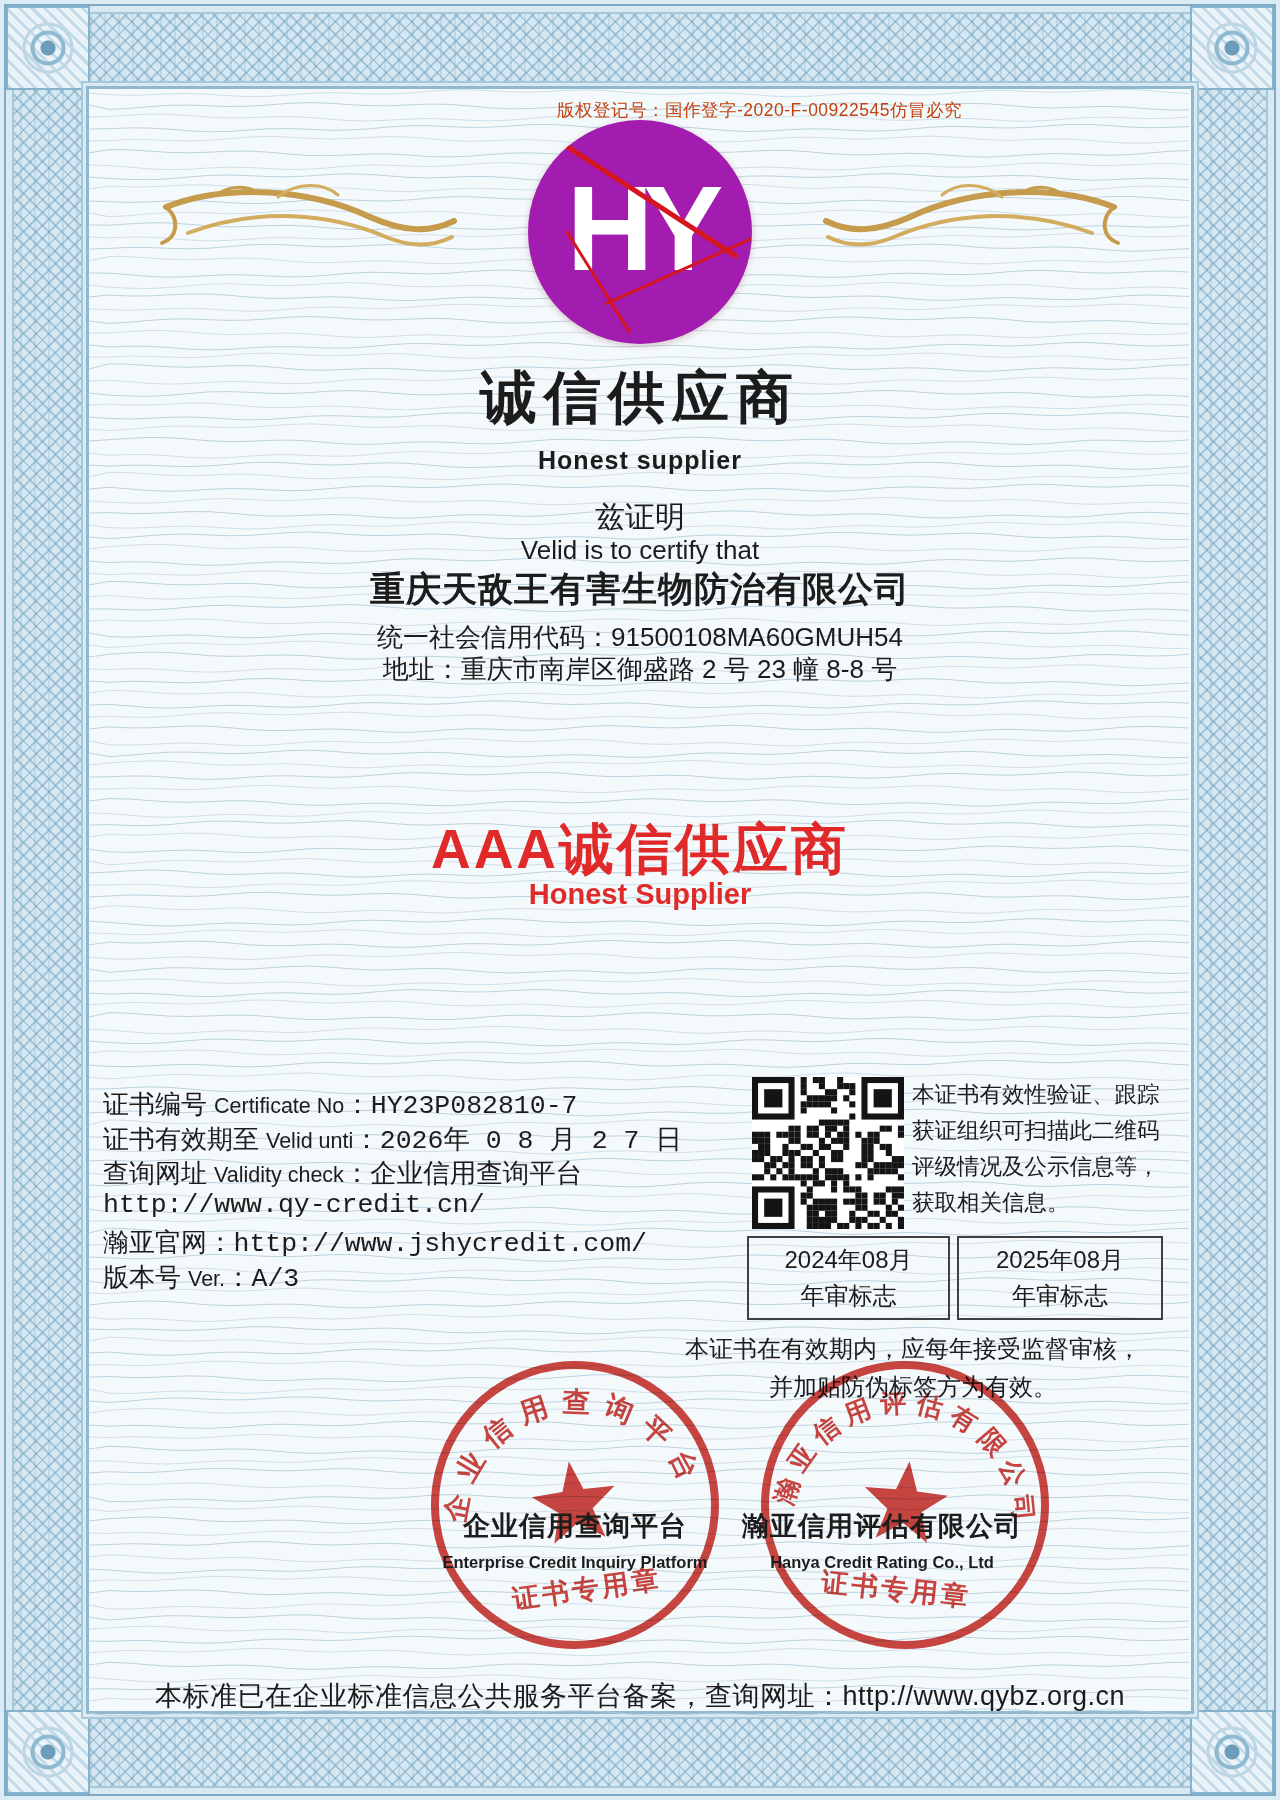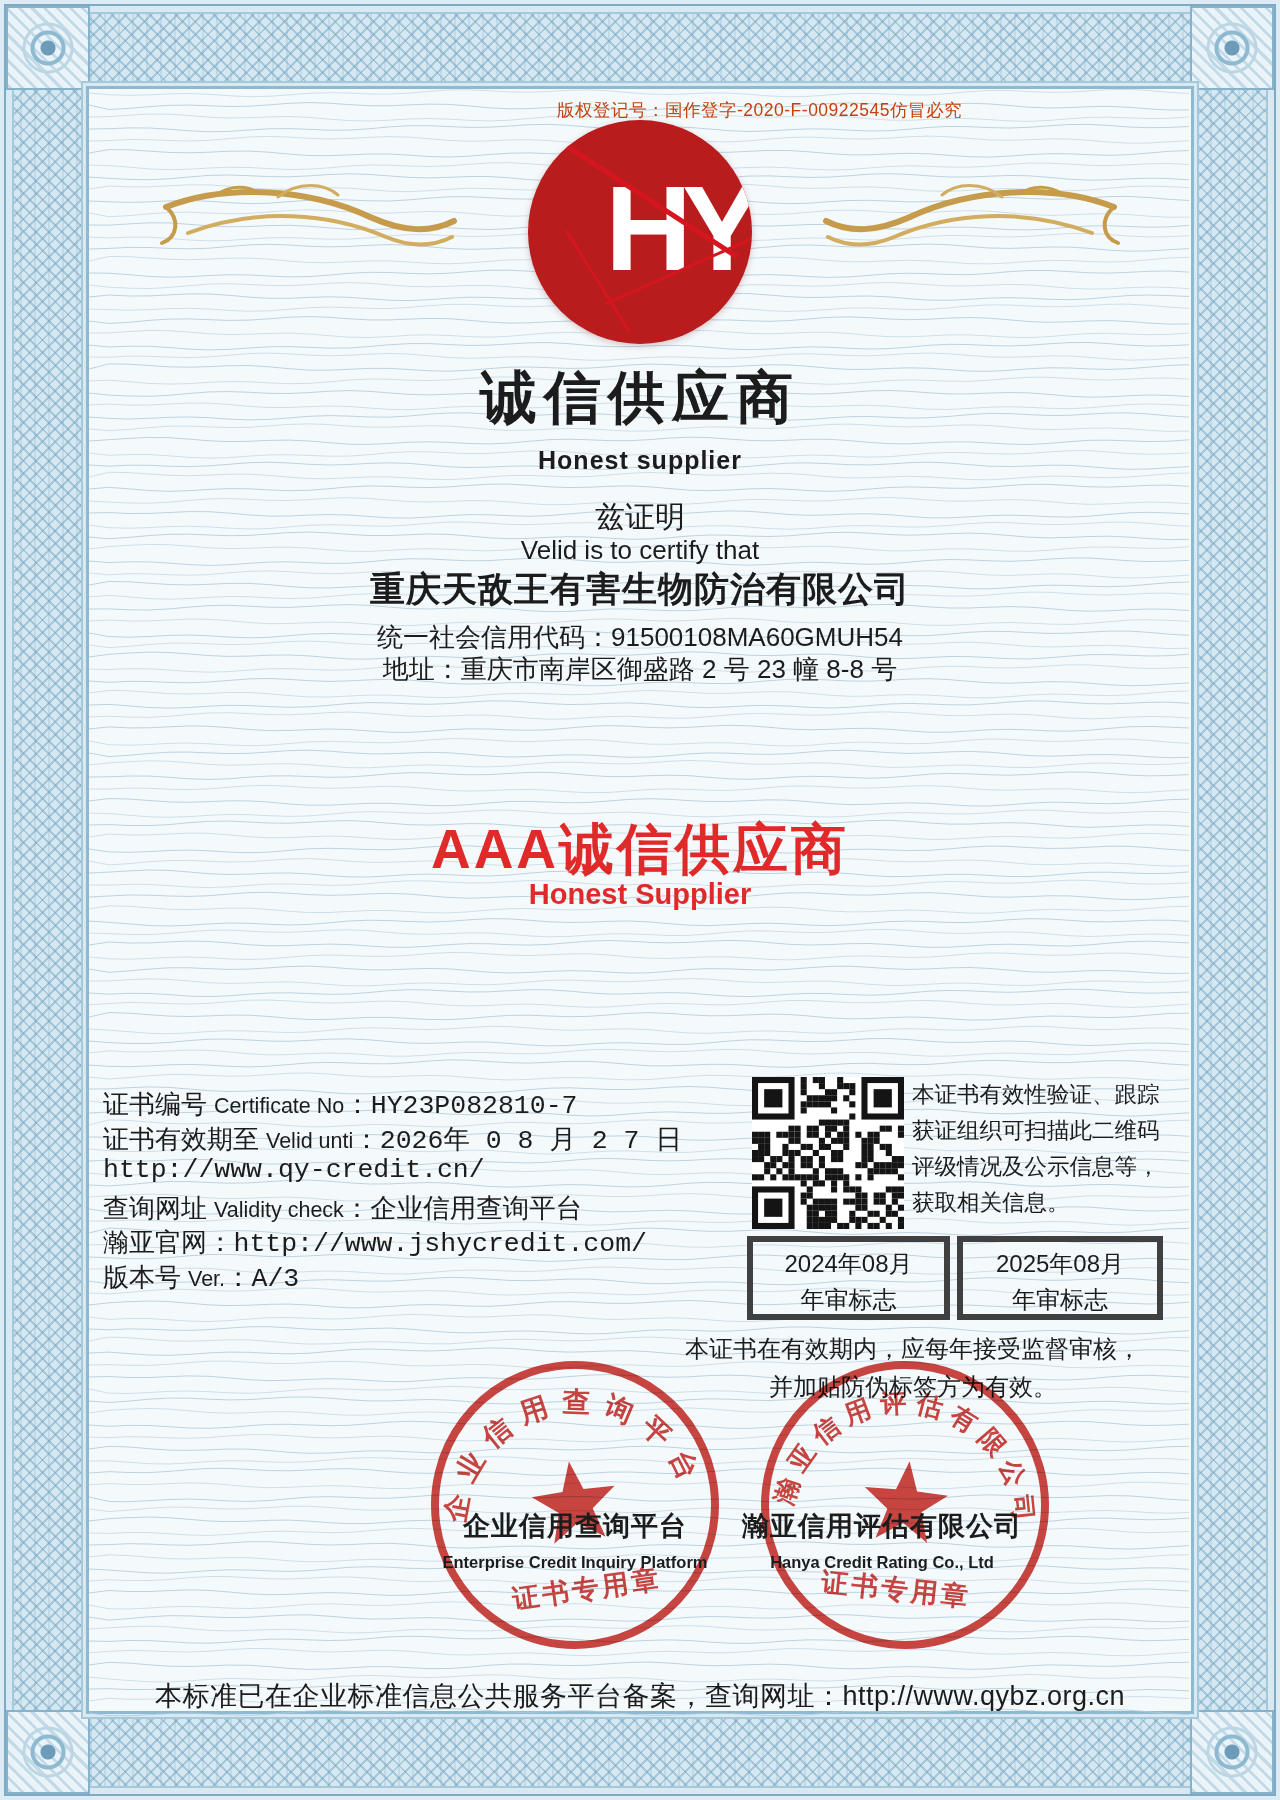--- a/index.html
+++ b/index.html
@@ -36,21 +36,21 @@
     border:3px solid #8fb9d1;
     box-shadow:0 0 0 3px #d9e9f2, 0 0 0 5px #a5c8da;
   }
   #guilloche{position:absolute;left:0;top:0;opacity:.85}
   .abs{position:absolute;}
   .ctr{left:0;width:1280px;text-align:center;}
   
   .copyright{top:98px;left:0;width:962px;text-align:right;font-size:17.5px;color:#c2410c;letter-spacing:.5px;}
   .logo{
     top:120px;left:528px;width:224px;height:224px;border-radius:50%;
-    background:#b91c1c;display:flex;align-items:center;justify-content:flex-end;overflow:hidden;
+    background:#a21caf;display:flex;align-items:center;justify-content:center;overflow:hidden;
     box-shadow:0 2px 6px rgba(120,30,30,.25);
   }
   .logo-text{font-size:120px;font-weight:bold;color:#ffffff;letter-spacing:-10px;transform:translateY(-4px);}
   .crack{position:absolute;background:#d6161e;}
   .crack1{width:230px;height:5px;left:-2px;top:72px;transform:rotate(33deg);}
   .crack2{width:160px;height:3px;left:70px;top:150px;transform:rotate(-24deg);}
   .crack3{width:120px;height:3px;left:10px;top:160px;transform:rotate(58deg);}
   .flourish{top:175px;width:305px;height:95px;}
   .fl-left{left:158px;}
   .fl-right{left:817px;transform:scaleX(-1);}
@@ -67,21 +67,21 @@
   
   .details{left:103px;top:1086px;width:560px;}
   .d-row{height:34.6px;white-space:nowrap;}
   .d-cn{font-size:26px;}
   .d-en{font-size:21.5px;margin-left:7px;}
   .d-cn:empty,.d-en:empty{display:none;margin:0;}
   .d-val{font-size:26.5px;font-family:Liberation Mono, monospace;}
   
   .qr{left:752px;top:1077px;width:152px;height:152px;background:#ffffff;}
   .qr-note{left:912px;top:1077px;width:268px;font-size:22.5px;line-height:36px;}
-  .ybox{top:1236px;height:84px;border:6px solid #404040;box-sizing:border-box;
+  .ybox{top:1236px;height:84px;border:2px solid #404040;box-sizing:border-box;
         text-align:center;font-size:24px;line-height:36px;padding-top:4px;background:rgba(255,255,255,.0);}
   .yb1{left:747px;width:203px;}
   .yb2{left:957px;width:206px;}
   .validity{left:668px;top:1330px;width:490px;text-align:center;font-size:24px;line-height:38px;}
   
   .seal{width:300px;height:300px;opacity:.85;mix-blend-mode:multiply;}
   .seal-l{left:425px;top:1355px;transform:rotate(-8deg);}
   .seal-r{left:755px;top:1355px;transform:rotate(6deg);}
   .issuer{top:1508px;width:380px;text-align:center;}
   .is-l{left:385px;}
@@ -281,24 +281,24 @@
   <div class="abs ctr award-en red">Honest Supplier</div>
 
   <div class="abs details">
     <div class="d-row">
       <span class="d-cn">证书编号</span><span class="d-en">Certificate No</span><span class="d-val">：HY23P082810-7</span>
     </div>
     <div class="d-row">
       <span class="d-cn">证书有效期至</span><span class="d-en">Velid unti</span><span class="d-val">：2026年 0 8 月 2 7 日</span>
     </div>
     <div class="d-row">
-      <span class="d-val">http://www.qy-credit.cn/</span>
+      <span class="d-cn">查询网址</span><span class="d-en">Validity check</span><span class="d-val">：企业信用查询平台</span>
     </div>
     <div class="d-row">
-      <span class="d-cn">查询网址</span><span class="d-en">Validity check</span><span class="d-val">：企业信用查询平台</span>
+      <span class="d-val">http://www.qy-credit.cn/</span>
     </div>
     <div class="d-row">
       <span class="d-cn">瀚亚官网</span><span class="d-val">：http://www.jshycredit.com/</span>
     </div>
     <div class="d-row">
       <span class="d-cn">版本号</span><span class="d-en">Ver.</span><span class="d-val">：A/3</span>
     </div>
   </div>
 
   <svg class="abs qr" id="qr-svg" viewBox="0 0 150 150">

